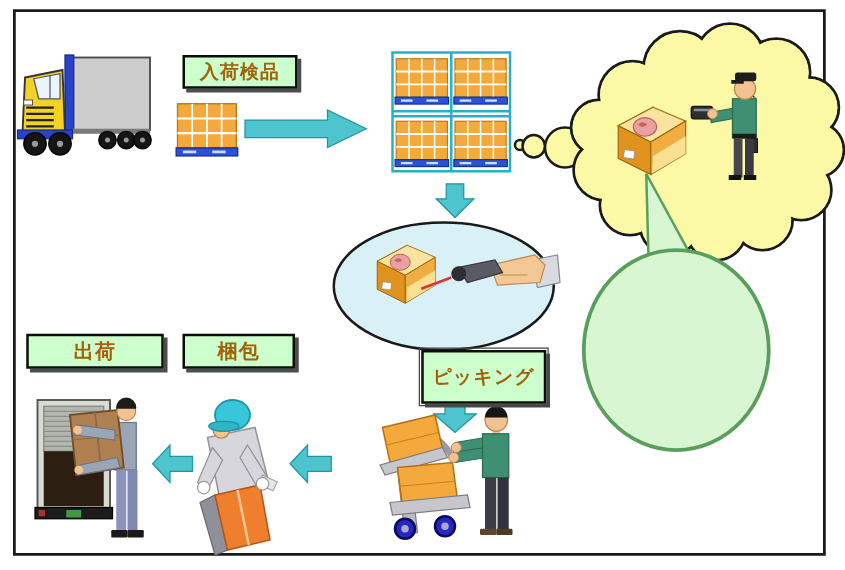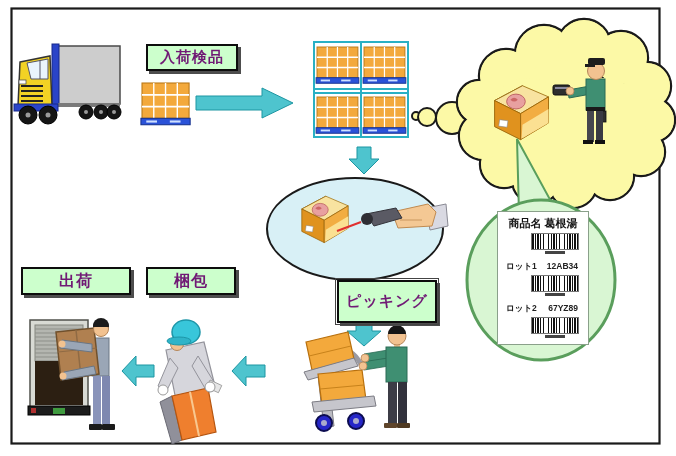--- a/index.html
+++ b/index.html
@@ -8,21 +8,21 @@
     font-family:"Liberation Sans", sans-serif;
   }
   .stage svg{position:absolute;left:0;top:0;}
   
   .step-label{
     position:absolute;z-index:5;
     background:var(--step-label-bg,#ccffcc);
     border:2px solid #0d0d0d;
     box-shadow:3px 3px 0 #4d4d4d;
     display:flex;align-items:center;justify-content:center;
-    font-weight:bold;color:#701a75;letter-spacing:1px;
+    font-weight:bold;color:#a16207;letter-spacing:1px;
     box-sizing:border-box;
   }
   .step-label.outer-line{outline:1px solid #444;outline-offset:1px;}
   
   .product-card{
     position:absolute;z-index:5;
     background:#ffffff;border:1.5px solid #8aa08a;
     box-sizing:border-box;
     display:flex;flex-direction:column;align-items:center;
   }
@@ -275,37 +275,14 @@
   </svg>
 
   <div class="step-label" style="left:146px;top:44px;width:92px;height:27px;font-size:15px;">入荷検品</div>
 
   <div class="step-label outer-line" style="left:337px;top:280px;width:100px;height:43px;font-size:15px;">ピッキング</div>
 
   <div class="step-label" style="left:21px;top:267px;width:110px;height:28px;font-size:16px;">出荷</div>
 
   <div class="step-label" style="left:146px;top:267px;width:90px;height:28px;font-size:16px;">梱包</div>
 
-  <div class="product-card" style="left:497px;top:211px;width:92px;height:134px;">
-    <div class="card-title">商品名 葛根湯</div>
-    <div class="barcode-wrap">
-      <div class="barcode"></div>
-      <div class="barcode-sub"></div>
-    </div>
-    <div class="lot-row">
-      <span>ロット1</span>
-      <span>12AB34</span>
-    </div>
-    <div class="barcode-wrap">
-      <div class="barcode"></div>
-      <div class="barcode-sub"></div>
-    </div>
-    <div class="lot-row">
-      <span>ロット2</span>
-      <span>67YZ89</span>
-    </div>
-    <div class="barcode-wrap">
-      <div class="barcode"></div>
-      <div class="barcode-sub"></div>
-    </div>
-  </div>
 
 </div>
 
 </body></html>

